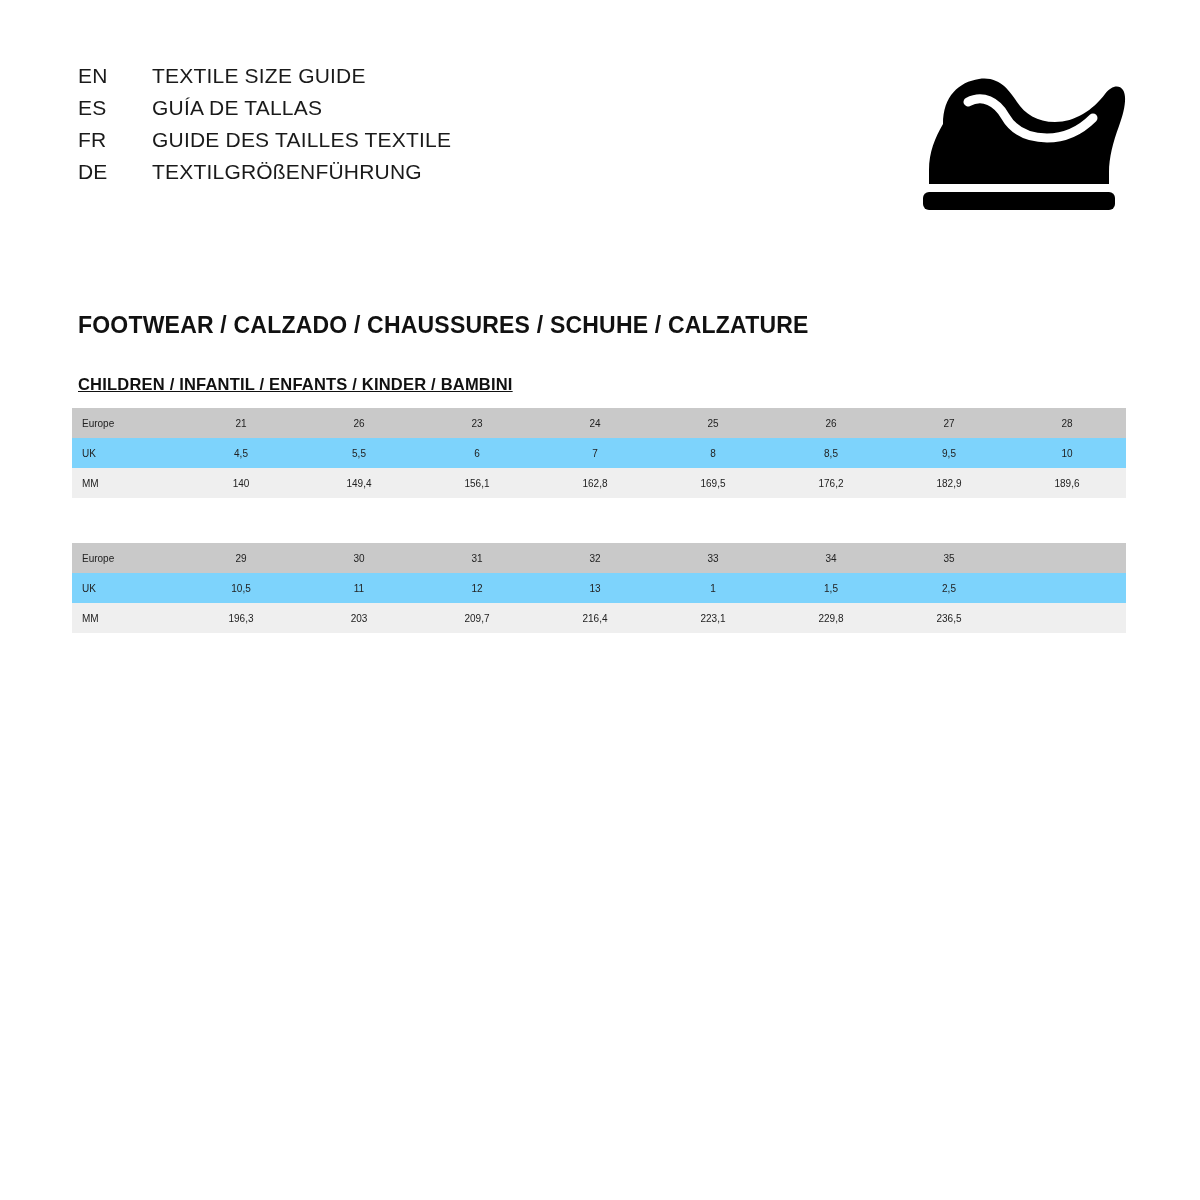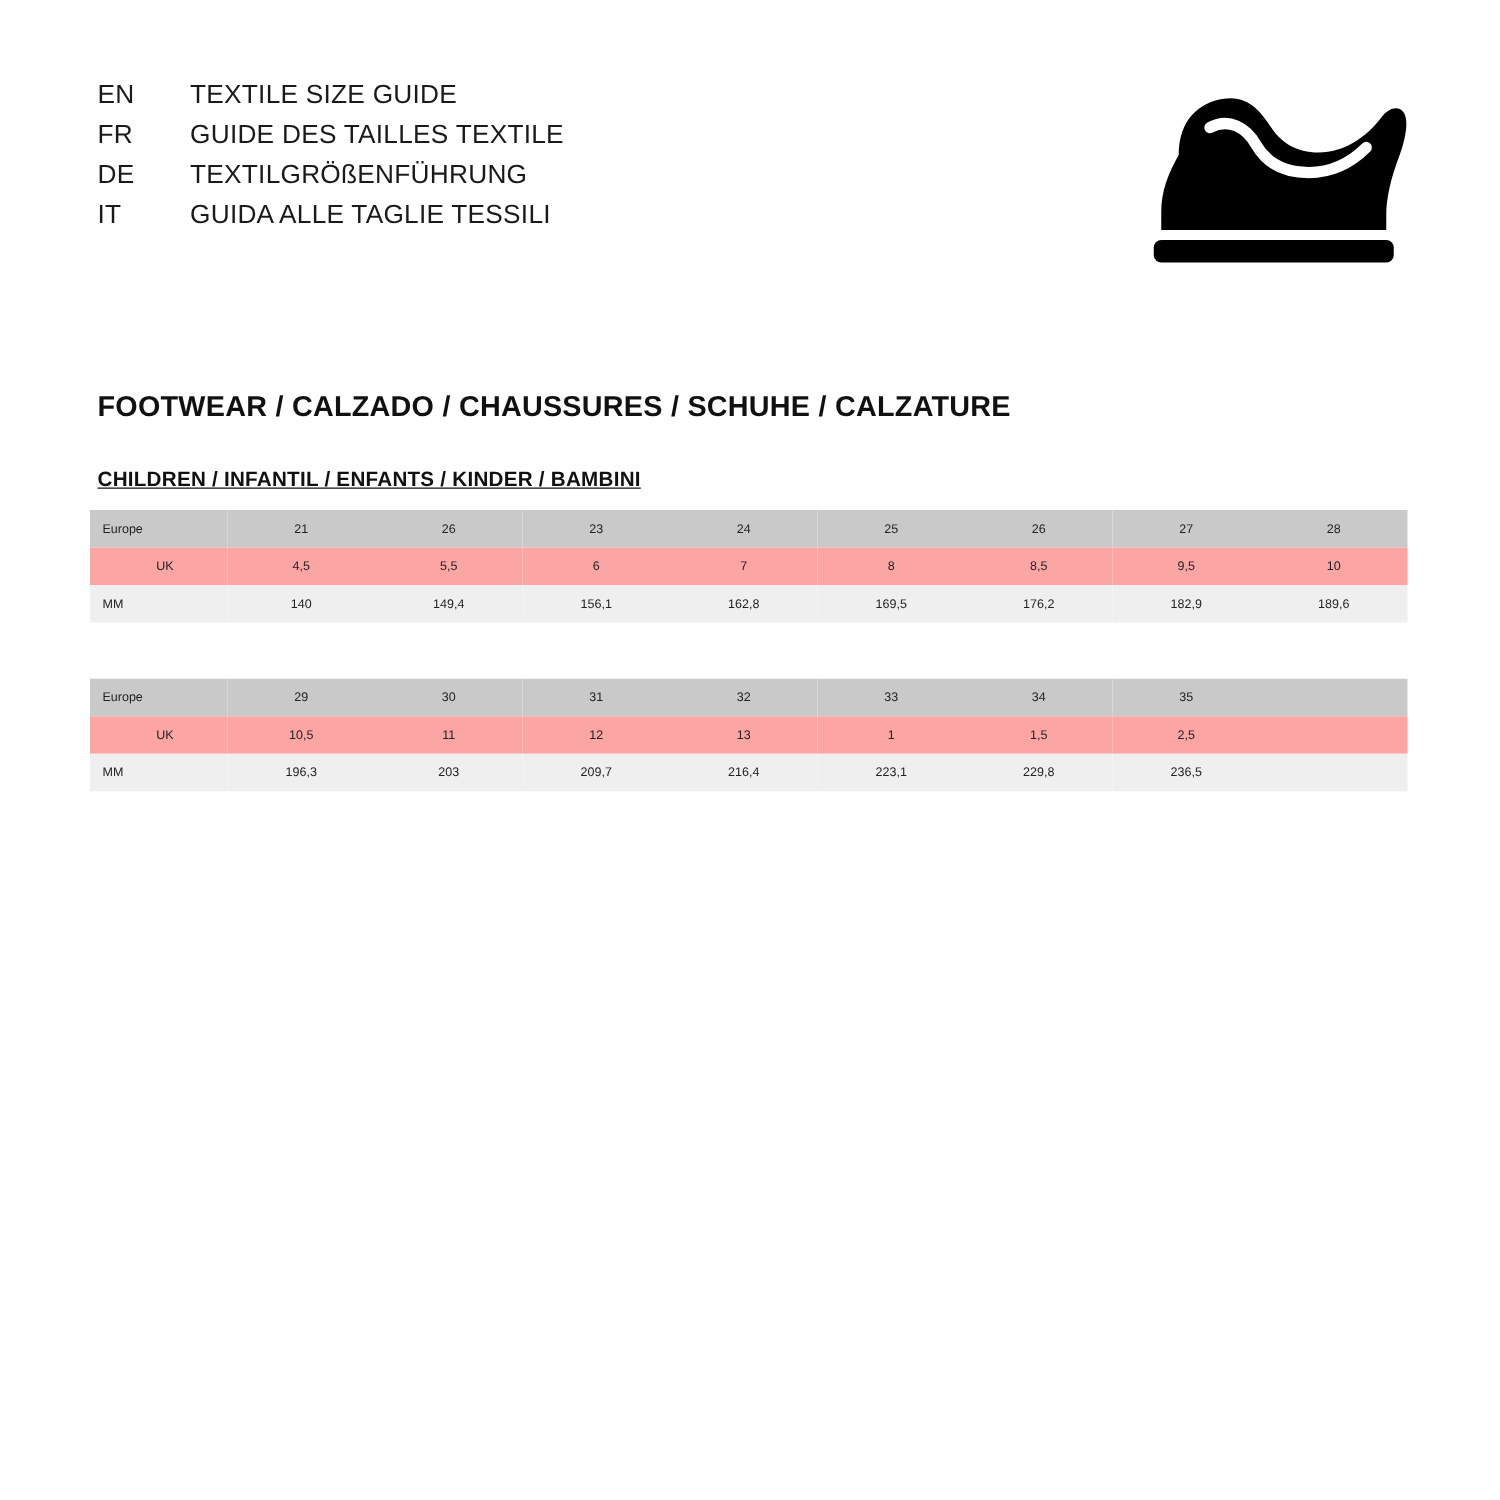--- a/index.html
+++ b/index.html
@@ -103,22 +103,21 @@
     font-weight: 400;
   }
   .size-table td.label {
     text-align: left;
     padding-left: 10px;
   }
   .size-table tr.row-head td {
     background: #c9c9c9;
   }
   .size-table tr.row-alt td {
-    background: #fca5a5;
-    text-align: center;
+    background: #7dd3fc;
   }
   .size-table tr.row-shade td {
     background: #efefef;
     margin-left: 25px;
   }
 
   #table-children-1 {
     left: 72px;
     top: 408px;
     width: 1054px;
@@ -135,35 +134,35 @@
 <div class="page">
 
   <div class="header">
     <div class="lang-list">
 
       <div class="lang-row">
         <span class="lang-code">EN</span>
         <span class="lang-title">TEXTILE SIZE GUIDE</span>
       </div>
 
+      <div class="lang-row">
+        <span class="lang-code">ES</span>
+        <span class="lang-title">GUÍA DE TALLAS</span>
+      </div>
 
       <div class="lang-row">
         <span class="lang-code">FR</span>
         <span class="lang-title">GUIDE DES TAILLES TEXTILE</span>
       </div>
 
       <div class="lang-row">
         <span class="lang-code">DE</span>
         <span class="lang-title">TEXTILGRÖßENFÜHRUNG</span>
       </div>
 
-      <div class="lang-row">
-        <span class="lang-code">IT</span>
-        <span class="lang-title">GUIDA ALLE TAGLIE TESSILI</span>
-      </div>
 
     </div>
   </div>
 
   <div class="shoe-icon">
     <svg viewBox="0 0 215 155" width="215" height="155" xmlns="http://www.w3.org/2000/svg">
       <path d="M30,58
                C30,30 46,16 66,13
                C86,10 96,24 104,36
                C112,48 124,56 142,56

